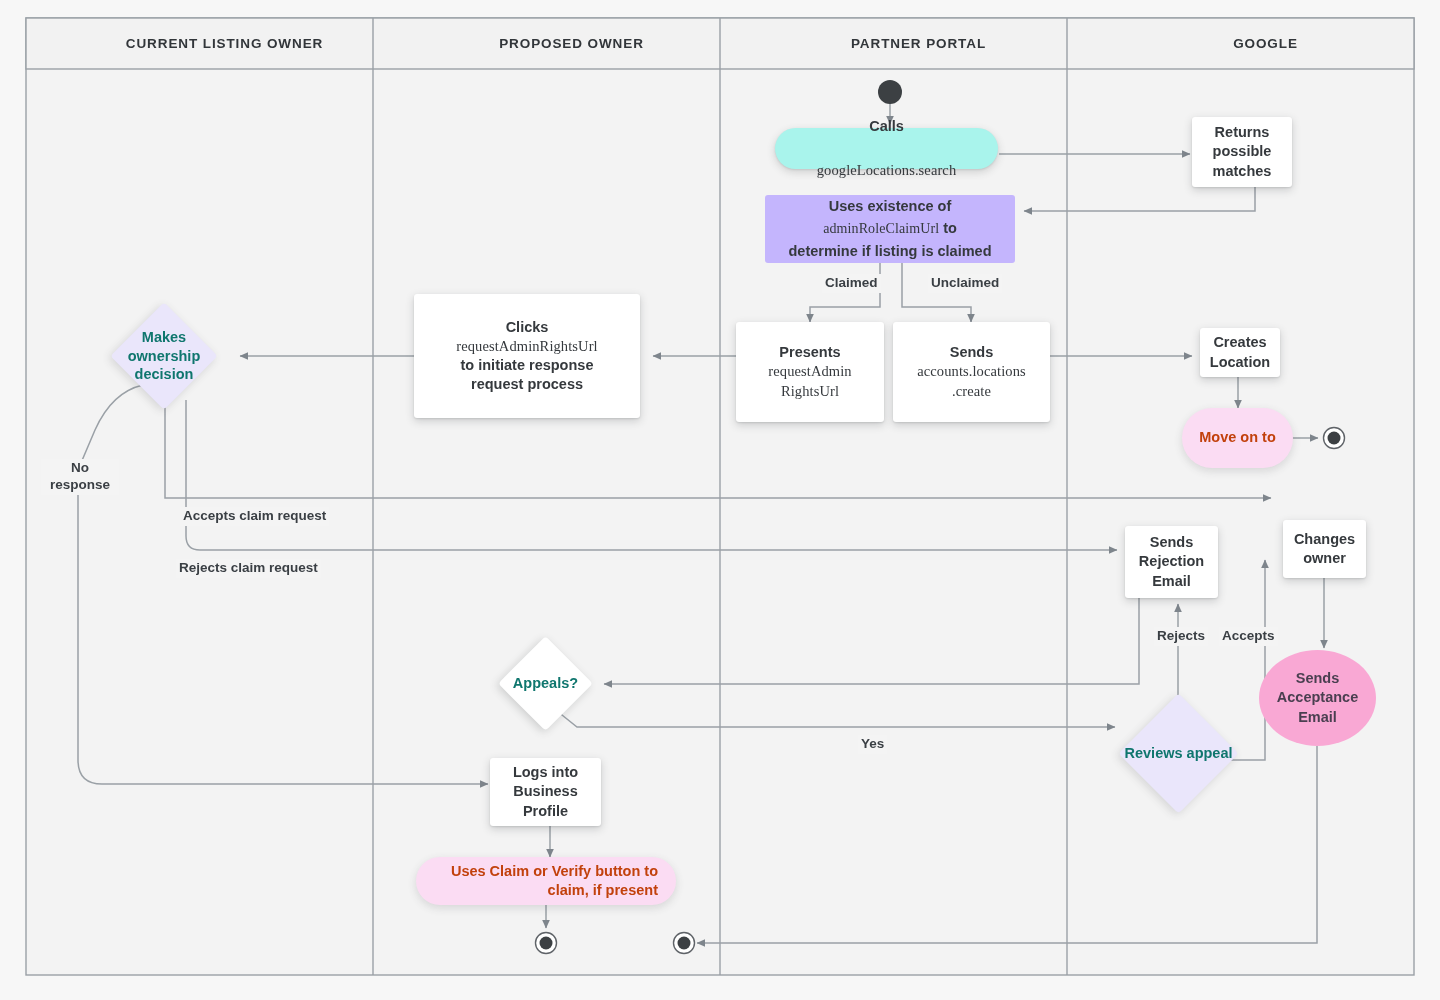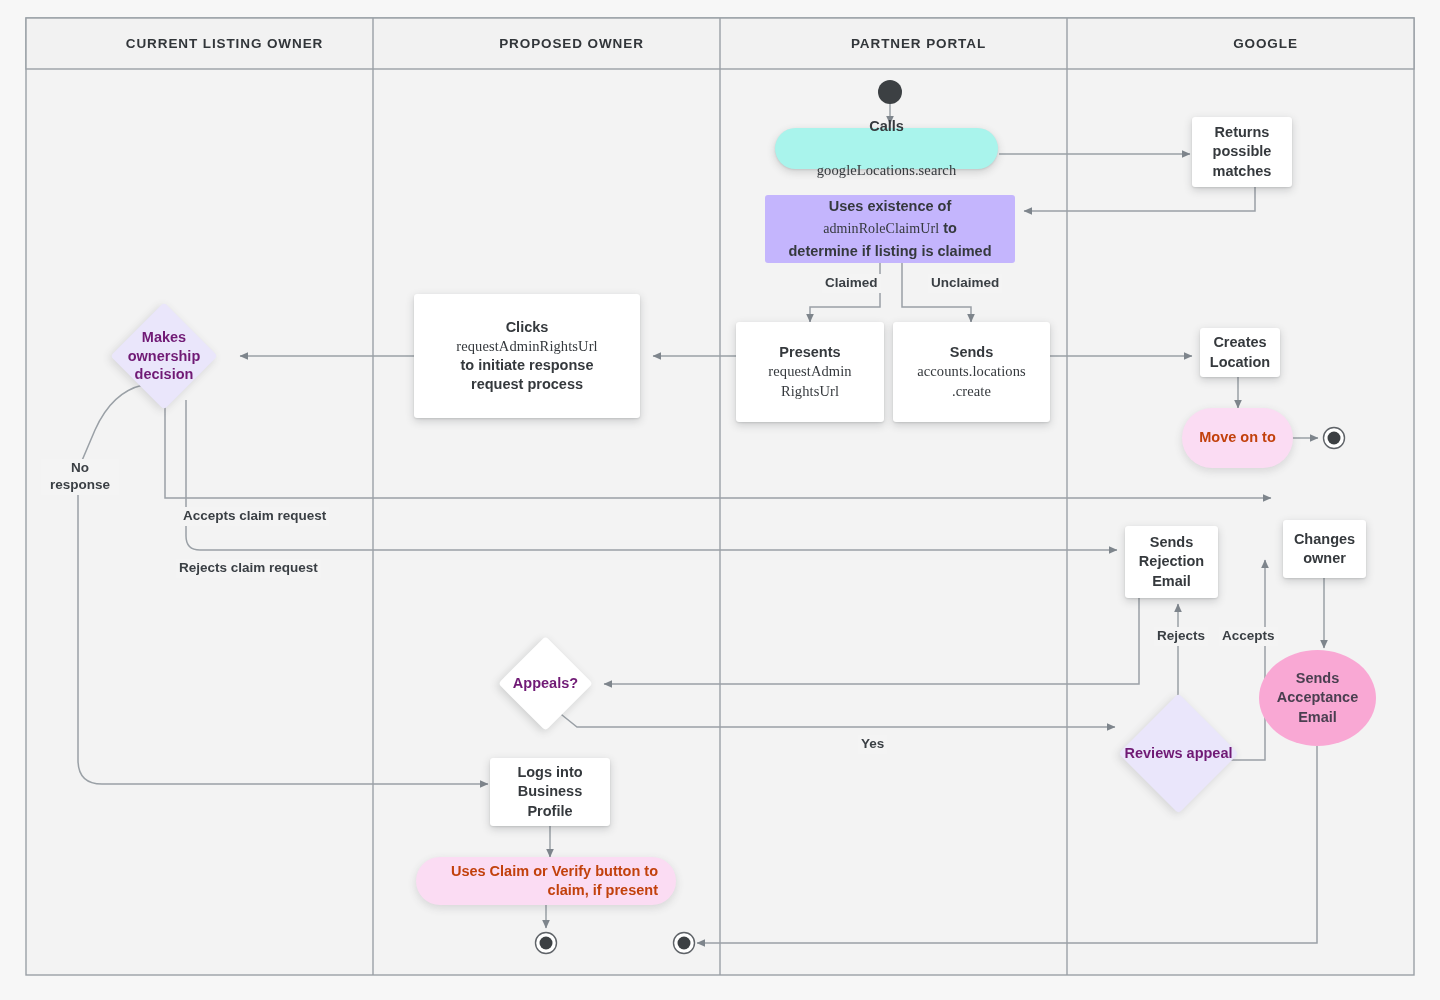--- a/index.html
+++ b/index.html
@@ -24,21 +24,21 @@
   .rect-lav{background:#c4b5fd;border-radius:3px;justify-content:space-between;}
   .pill-pink{background:#fbdcf3;border-radius:999px;box-shadow:0 3px 8px rgba(60,64,67,.16);color:#c2410c;text-align:right;}
   .ellipse-pink{background:#f9a8d4;border-radius:50%;color:#4a3f50;}
   .diamond-wrap{position:absolute;}
   .diamond-wrap .dshape{position:absolute;left:0;top:0;width:100%;height:100%;
     transform:rotate(45deg);border-radius:4px;}
   .dia-lav .dshape{background:#eae6fb;box-shadow:0 3px 9px rgba(60,64,67,.16);}
   .dia-white .dshape{background:#ffffff;box-shadow:0 3px 9px rgba(60,64,67,.20);}
   .diamond-wrap .dlabel{position:absolute;left:-22px;top:0;width:calc(100% + 44px);height:100%;
     display:flex;align-items:center;justify-content:center;text-align:center;
-    font-size:14.5px;font-weight:700;line-height:1.3;color:#701a75;}
+    font-size:14.5px;font-weight:700;line-height:1.3;color:#0f766e;}
   .edge-label{
     position:absolute;font-size:13.5px;font-weight:700;color:#3a3f44;
     background:#f4f4f4;padding:1px 3px;white-space:nowrap;
     font-family:"Liberation Sans",sans-serif;line-height:1.25;text-align:center;
   }
 </style>
 </head>
 <body>
 
 <div id="stage">
@@ -181,21 +181,21 @@
   <div class="diamond-wrap dia-white" style="left:512px;top:650px;width:67px;height:67px;">
     <div class="dshape"></div>
     <div class="dlabel">Appeals?</div>
   </div>
 
   <div class="diamond-wrap dia-lav" style="left:1136px;top:711px;width:85px;height:85px;">
     <div class="dshape"></div>
     <div class="dlabel">Reviews appeal</div>
   </div>
 
-  <div class="node rect" style="left:490px;top:758px;width:120px;height:68px;padding:3px 6px;">Logs into Business Profile</div>
+  <div class="node rect" style="left:490px;top:758px;width:111px;height:68px;padding:3px 6px;">Logs into Business Profile</div>
 
   <div class="node pill-pink" style="left:416px;top:857px;width:260px;height:48px;padding:0 18px;">Uses Claim or Verify button to claim, if present</div>
 
   <div class="edge-label" style="left:822px;top:274px;">Claimed</div>
 
   <div class="edge-label" style="left:928px;top:274px;">Unclaimed</div>
 
   <div class="edge-label" style="left:41px;top:459px;width:72px;text-align:center;white-space:normal;">No response</div>
 
   <div class="edge-label" style="left:180px;top:507px;">Accepts claim request</div>

